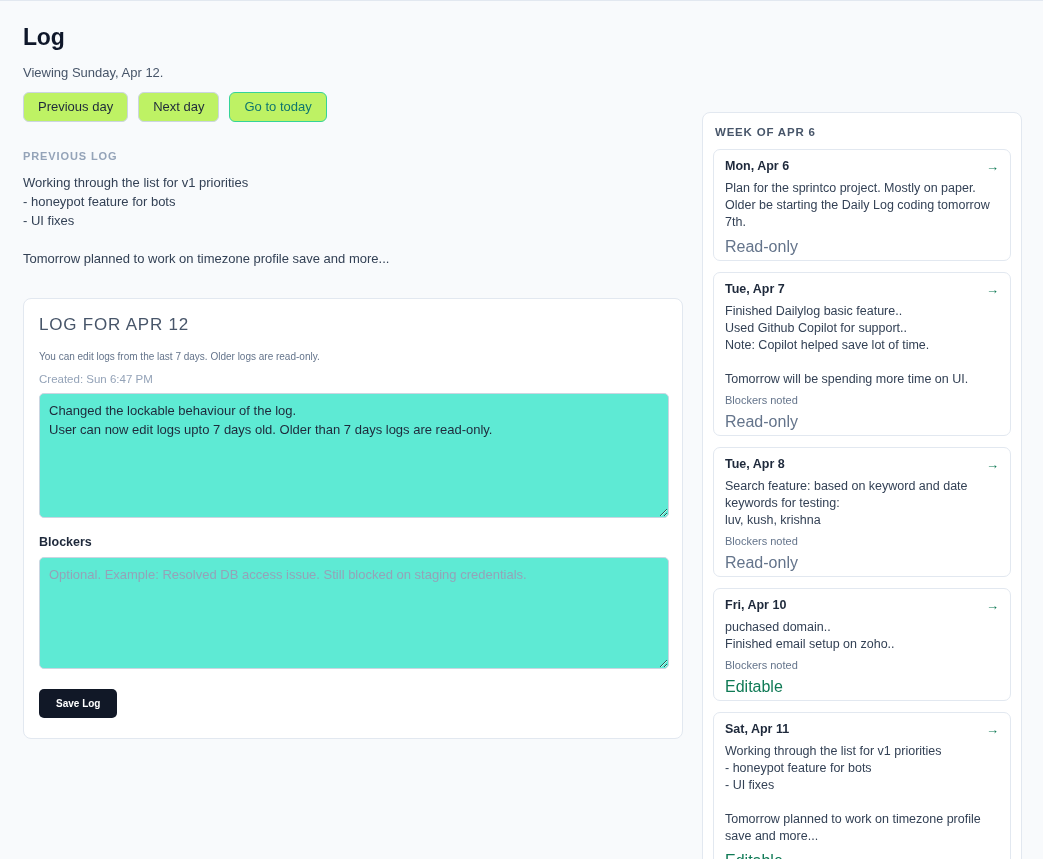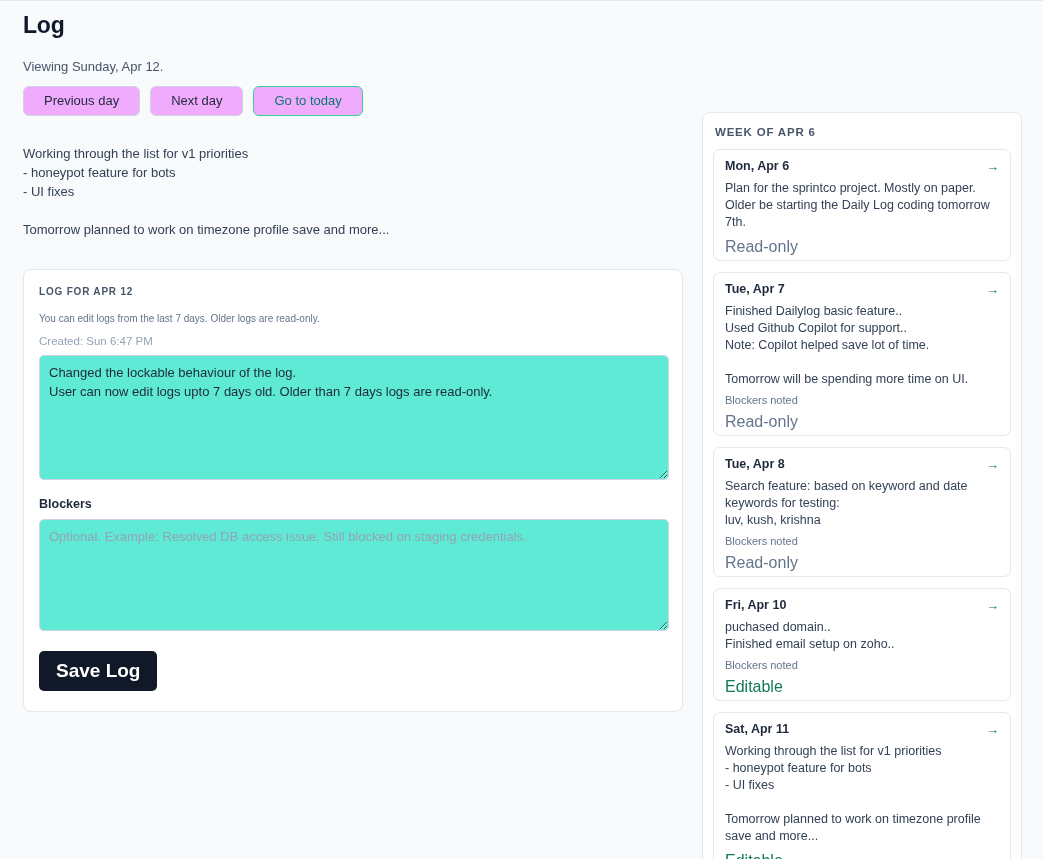--- a/index.html
+++ b/index.html
@@ -19,45 +19,45 @@
     height: 859px;
     background: #f8fafc;
     border-top: 1px solid #e2e8f0;
     overflow: hidden;
   }
 
   
   .left-col {
     position: absolute;
     left: 23px;
-    top: 0;
+    top: 12px;
     width: 660px;
   }
   .page-title {
     font-size: 23px;
     font-weight: bold;
     color: #0f172a;
     margin: 11px 0 0 0;
     letter-spacing: -0.2px;
   }
   .viewing-line {
     font-size: 13px;
     color: #475569;
-    margin-top: 20px;
+    margin-top: 14px;
   }
   .btn-row {
     margin-top: 12px;
     display: flex;
     gap: 10px;
   }
   .btn {
     font-family: "Liberation Sans", sans-serif;
     font-size: 13px;
-    padding: 6px 20px;
-    background: #f0abfc;
+    padding: 6px 14px;
+    background: #bef264;
     border: 1px solid #cbd5e1;
     border-radius: 6px;
     color: #1e293b;
     cursor: pointer;
     line-height: 16px;
   }
   .btn.accent {
     border: 1px solid #34d399;
     color: #0f766e;
   }
@@ -84,22 +84,22 @@
   
   .log-card {
     margin-top: 30px;
     width: 660px;
     background: #ffffff;
     border: 1px solid #e2e8f0;
     border-radius: 8px;
     padding: 16px 15px 20px 15px;
   }
   .card-eyebrow {
-    font-size: 10px;
-    font-weight: bold;
+    font-size: 17px;
+    font-weight: normal;
     letter-spacing: 0.8px;
     color: #475569;
     text-transform: uppercase;
   }
   .card-hint {
     margin-top: 16px;
     font-size: 10px;
     color: #64748b;
   }
   .card-created {
@@ -126,21 +126,21 @@
     border-radius: 5px;
     background: #5eead4;
     resize: vertical;
   }
   textarea#work-area { height: 125px; }
   textarea#blockers-area { height: 112px; color: #1e293b; }
   textarea::placeholder { color: #94a3b8; }
   .save-btn {
     margin-top: 20px;
     font-family: "Liberation Sans", sans-serif;
-    font-size: 19px;
+    font-size: 10px;
     font-weight: bold;
     color: #ffffff;
     background: #111827;
     border: none;
     border-radius: 5px;
     padding: 9px 17px;
     cursor: pointer;
   }
 
   
@@ -214,20 +214,21 @@
     <h1 class="page-title">Log</h1>
     <div class="viewing-line">Viewing Sunday, Apr 12.</div>
 
     <div class="btn-row">
       <button class="btn">Previous day</button>
       <button class="btn">Next day</button>
       <button class="btn accent">Go to today</button>
     </div>
 
     <div class="prev-log">
+      <div class="eyebrow">PREVIOUS LOG</div>
       <div class="prev-body">Working through the list for v1 priorities
 - honeypot feature for bots
 - UI fixes
 
 Tomorrow planned to work on timezone profile save and more...</div>
     </div>
 
     <div class="log-card">
       <div class="card-eyebrow">LOG FOR APR 12</div>
       <div class="card-hint">You can edit logs from the last 7 days. Older logs are read-only.</div>

